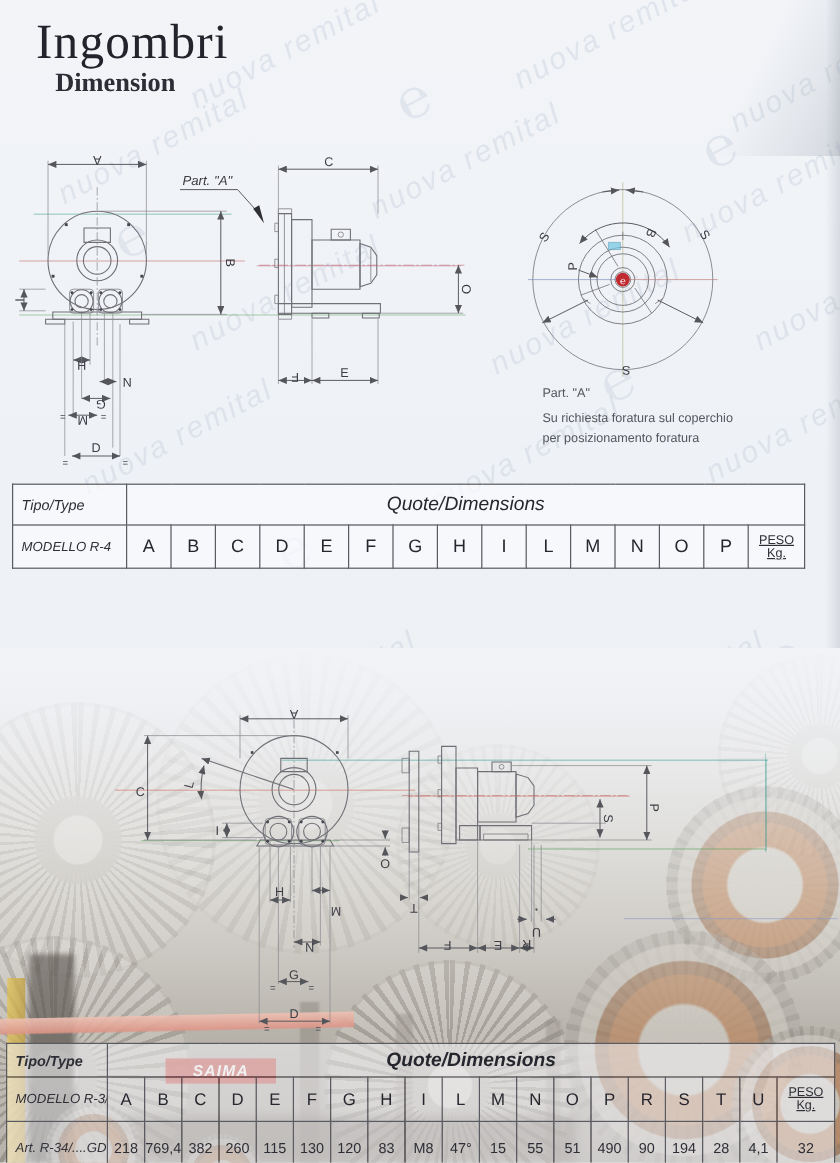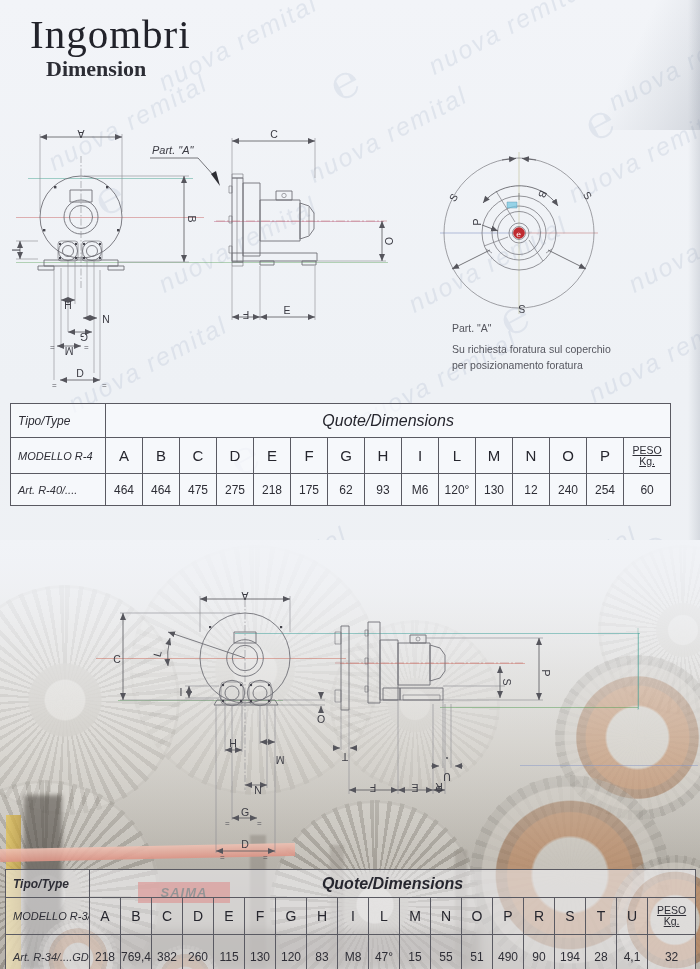--- a/index.html
+++ b/index.html
@@ -23,21 +23,21 @@
       repeating-conic-gradient(rgba(125,120,112,.5) 0 2.5deg, rgba(226,223,217,.55) 2.5deg 7deg);
       box-shadow:inset 0 0 0 3px rgba(150,146,138,.4);}
   .impc{background:
       radial-gradient(circle, rgba(212,208,200,.95) 0 26%, rgba(186,120,72,.9) 28% 44%, rgba(150,98,60,.8) 45% 52%, rgba(206,201,193,.85) 53% 62%, rgba(160,156,148,.6) 63% 70%, rgba(0,0,0,0) 71%),
       repeating-conic-gradient(rgba(110,105,98,.45) 0 3deg, rgba(216,211,203,.45) 3deg 8deg);}
   .fade{position:absolute;left:0;top:540px;width:700px;height:429px;
       background:linear-gradient(180deg, rgba(241,243,247,.97) 0%, rgba(241,243,247,.75) 12%,
       rgba(238,239,241,.5) 30%, rgba(235,234,231,.3) 50%, rgba(0,0,0,0) 75%);}
   .blob{position:absolute;}
   .sign{display:flex;align-items:center;justify-content:center;
-        color:#000000;font-weight:bold;font-style:italic;font-size:13px;letter-spacing:1px;}
+        color:#ffffff;font-weight:bold;font-style:italic;font-size:13px;letter-spacing:1px;}
   
   .scan{position:absolute;pointer-events:none;}
   
   svg.draw{position:absolute;overflow:visible;}
   svg.draw line,svg.draw path,svg.draw rect,svg.draw circle,svg.draw polygon,svg.draw polyline{vector-effect:non-scaling-stroke;}
   .dimtxt{font-family:"Liberation Sans",sans-serif;font-size:10.5px;fill:#3c3c44;}
   .eq{font-size:8px;fill:#4a4a52;}
   .callout{font-size:11px;fill:#3a3a42;}
   
   .caption{position:absolute;left:452px;top:320px;font-size:10.5px;color:#55565e;line-height:16px;}
@@ -327,38 +327,20 @@
       <td class="letter">F</td>
       <td class="letter">G</td>
       <td class="letter">H</td>
       <td class="letter">I</td>
       <td class="letter">L</td>
       <td class="letter">M</td>
       <td class="letter">N</td>
       <td class="letter">O</td>
       <td class="letter">P</td>
       <td class="peso"><span>PESO</span><br><span>Kg.</span></td>
-    </tr>
-    <tr style="height:32px">
-      <td class="art">Art. R-40/....</td>
-      <td class="val">464</td>
-      <td class="val">464</td>
-      <td class="val">475</td>
-      <td class="val">275</td>
-      <td class="val">218</td>
-      <td class="val">175</td>
-      <td class="val">62</td>
-      <td class="val">93</td>
-      <td class="val">M6</td>
-      <td class="val">120°</td>
-      <td class="val">130</td>
-      <td class="val">12</td>
-      <td class="val">240</td>
-      <td class="val">254</td>
-      <td class="val">60</td>
     </tr>
   </tbody>
     </table>
 
   <svg class="draw" style="left:90px;top:592px" width="250" height="272" viewBox="0 0 250 272">
     <g stroke="#6f6f76" fill="none" stroke-width="0.9">
       <circle cx="155" cy="66" r="45"></circle>
       <circle cx="155" cy="66" r="18.3"></circle>
       <circle cx="155" cy="66" r="12.7"></circle>
       <rect x="144" y="40" width="22" height="11"></rect>

